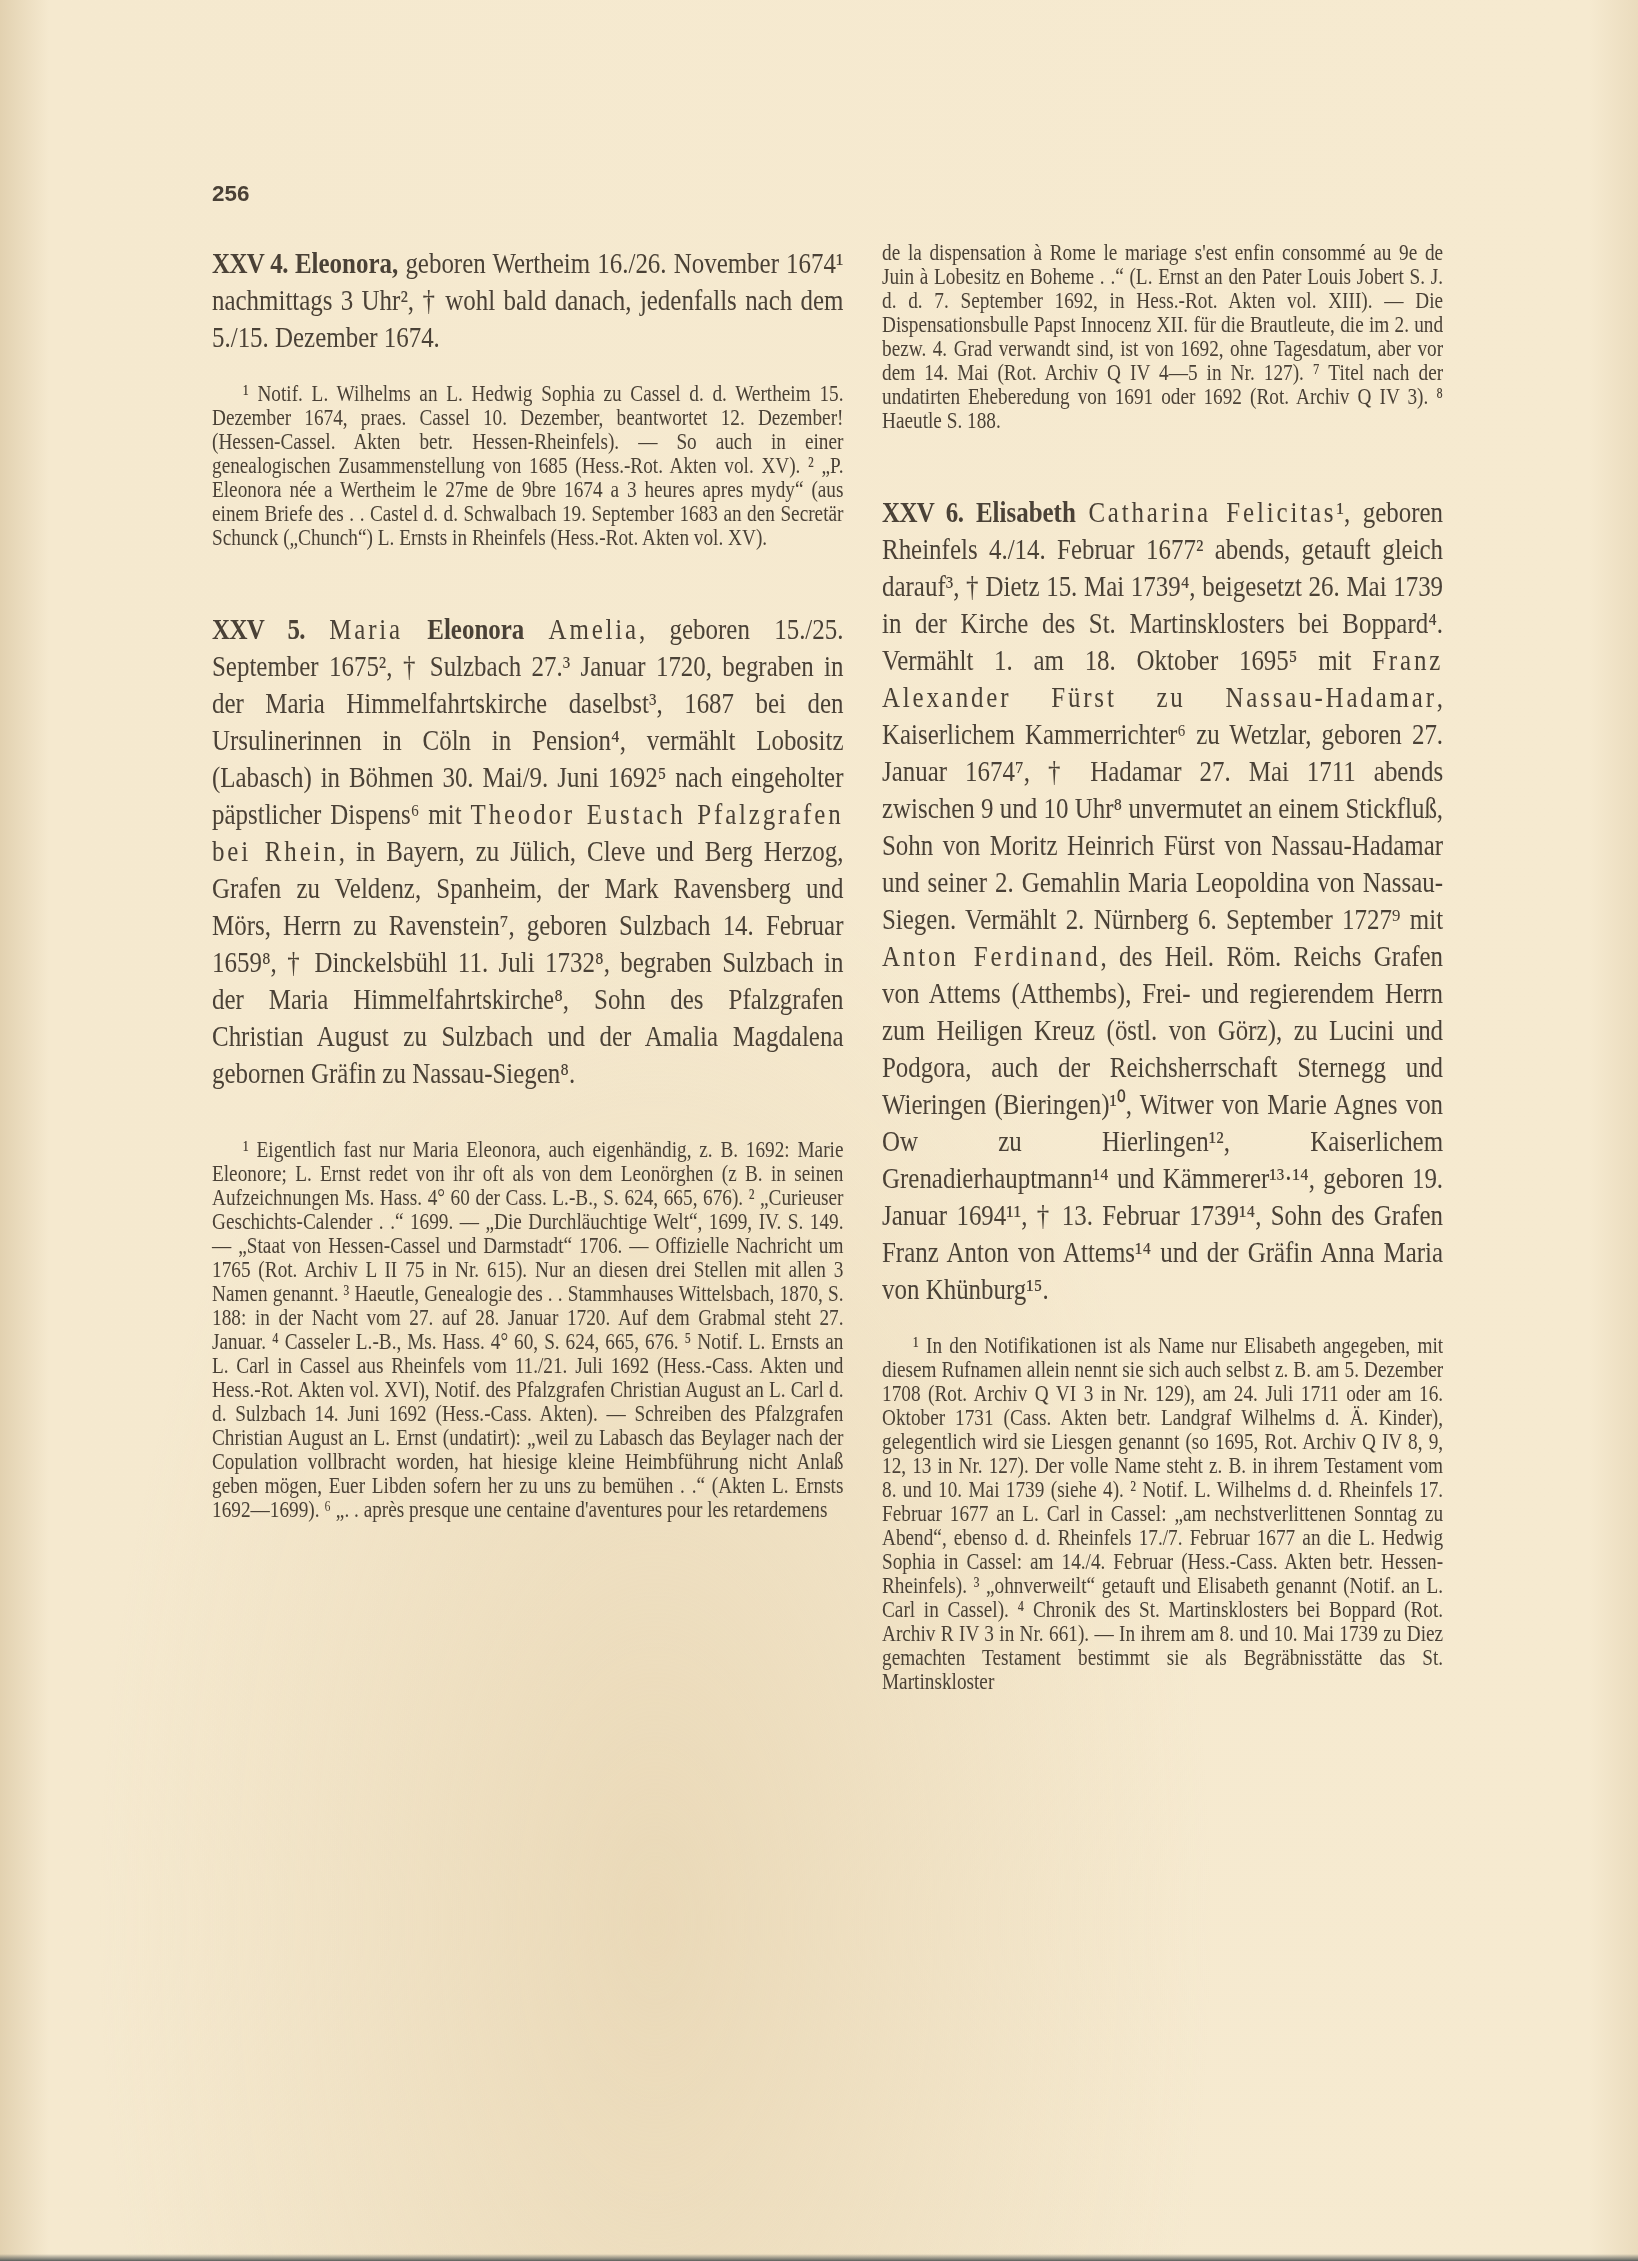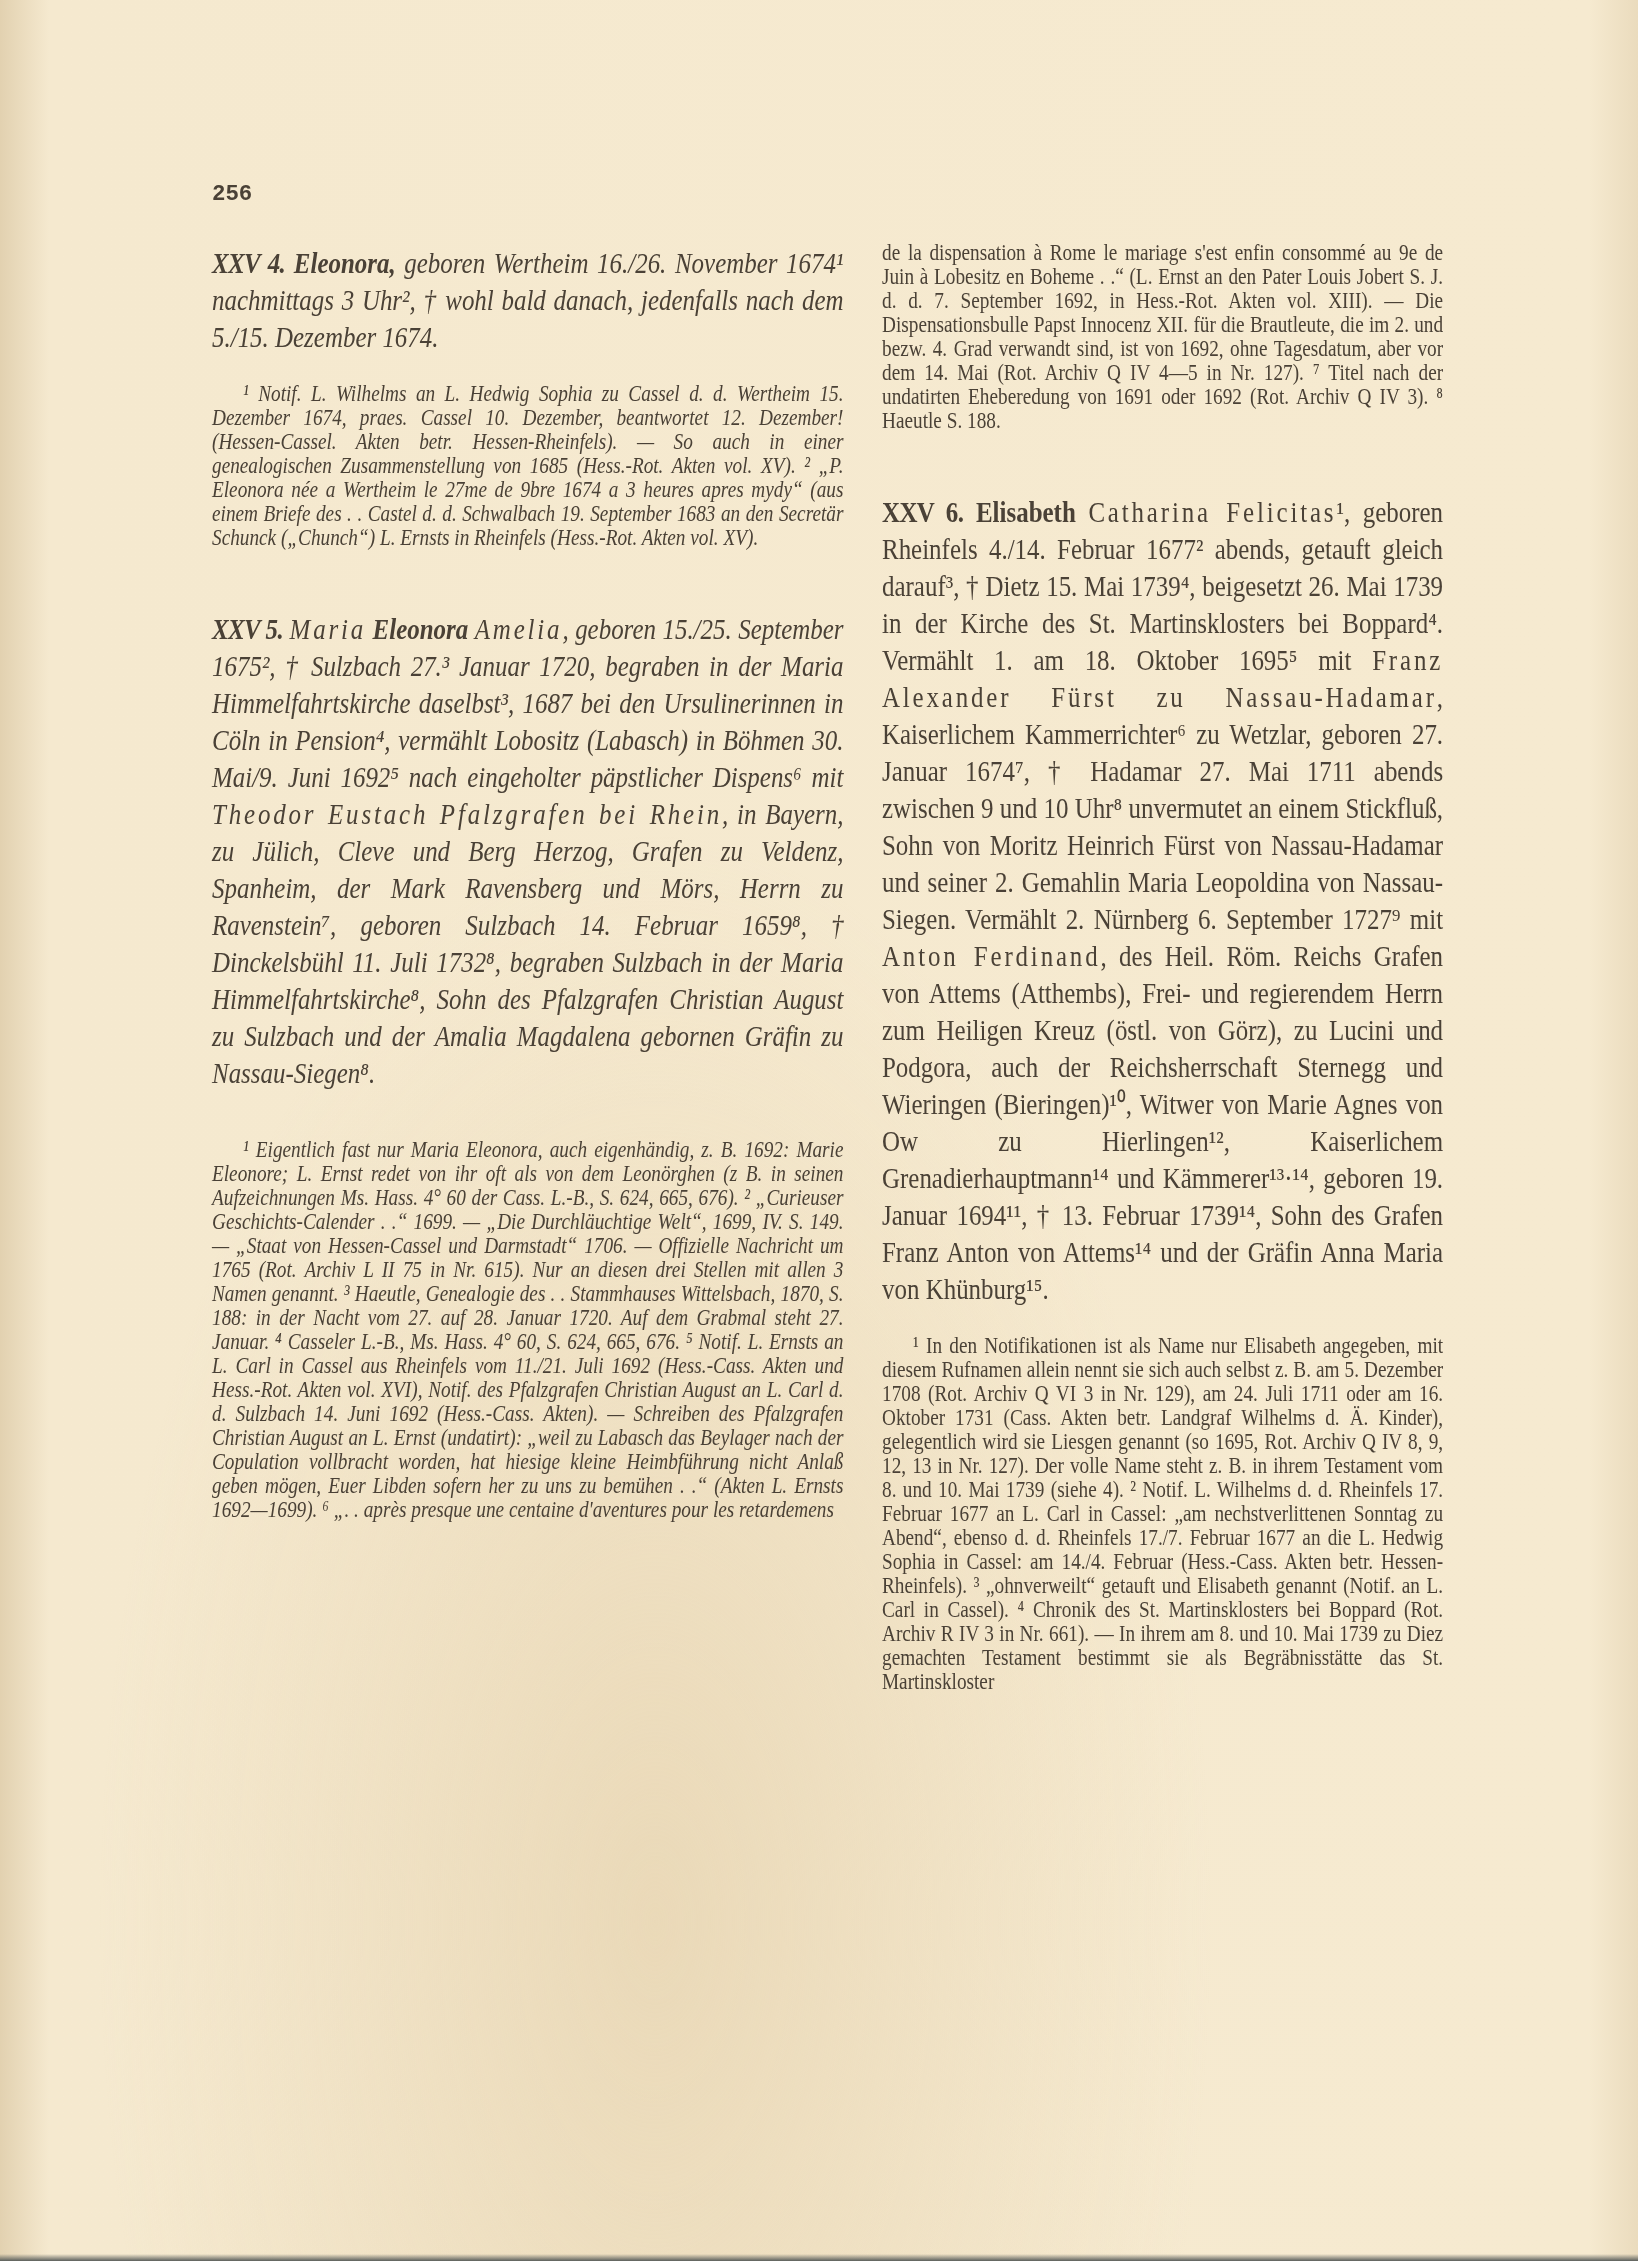--- a/index.html
+++ b/index.html
@@ -21,21 +21,21 @@
       position: absolute;
       left: 0; top: 0;
       width: 1639px; height: 2261px;
     }
     .running-head {
       position: absolute;
       top: 181px;
       left: 212px;
       width: 1227px;
       height: 33px;
-      font-family: Liberation Mono, monospace;
+      font-family: Liberation Sans, sans-serif;
       font-weight: bold;
       font-size: 22.4px;
       color: #4a4136;
     }
     .page-number {
       position: absolute;
       left: 0;
       top: 0;
     }
     .running-title {
@@ -44,21 +44,21 @@
       right: 0;
       top: 0;
       text-align: center;
       letter-spacing: 0.3px;
     }
     .column {
       position: absolute;
       top: 245px;
       width: 633px;
     }
-    .col-left { left: 212px; font-style: italic; }
+    .col-left { left: 212px; }
     .col-right { left: 882px; width: 561px; top: 241px; font-family: Liberation Serif, serif; }
 
     .entry {
       font-size: 29px;
       line-height: 37px;
       text-align: justify;
       hyphens: manual;
       margin: 0;
       transform: scaleX(0.86);
       transform-origin: left top;

